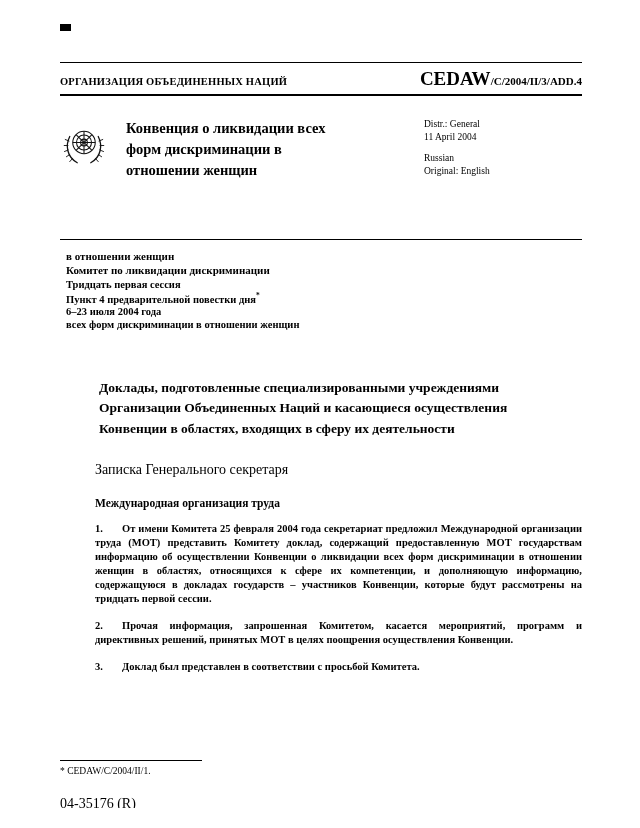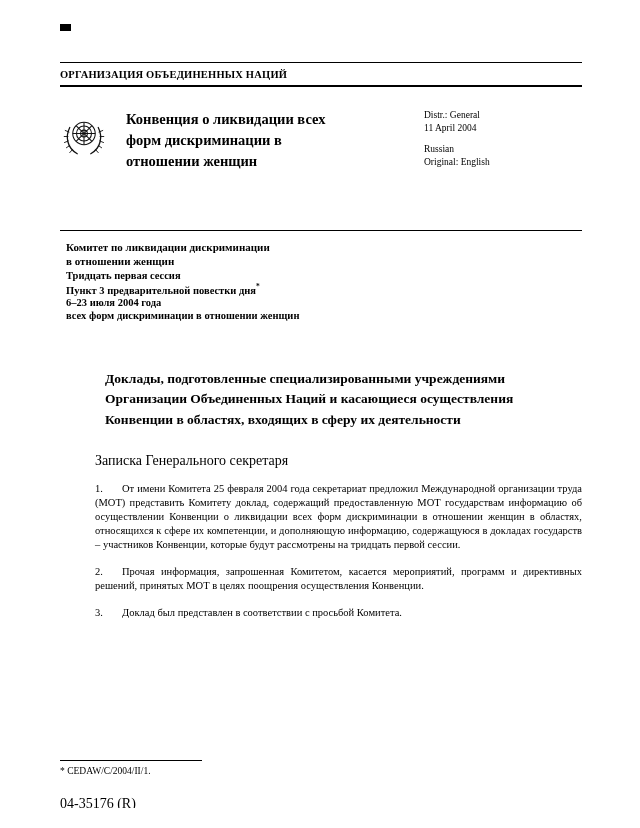--- a/index.html
+++ b/index.html
@@ -41,45 +41,47 @@
     margin-top: 10px;
     padding-left: 6px;
     font-weight: bold;
     font-size: 10.5px;
     line-height: 1.25;
   }
   .committee .big { font-size: 11px; }
   .committee sup { font-size: 7.5px; }
 
   .main { margin: 46px 0 0 35px; }
-  .main-heading { margin: 10px; font-size: 13.5px; font-weight: bold; line-height: 1.55; }
+  .main-heading { margin: 4px; font-size: 13.5px; font-weight: bold; line-height: 1.55; }
   .subheading { margin: 22px 0 0 0; font-size: 14px; }
   .addendum { margin: 15px 0 0 0; font-size: 10.5px; }
   .section-heading { margin: 19px 0 0 0; font-size: 11.5px; font-weight: bold; }
   .para {
     margin: 13px 0 0 0;
     font-size: 10.5px;
     line-height: 1.33;
     text-align: justify;
+    font-weight: bold;
   }
   .para .pn { display: inline-block; width: 27px; }
 
   .footnote-area { position: absolute; left: 60px; top: 760px; font-size: 9.5px; }
   .fn-rule { width: 142px; border-top: 1px solid #000; margin-bottom: 5px; }
   .docnum { position: absolute; left: 60px; top: 796px; font-size: 14px; }
 </style>
 </head>
 <body>
 
 <div class="page">
 
   <div class="corner-mark"></div>
 
   <header class="masthead">
     <div class="org-name">ОРГАНИЗАЦИЯ ОБЪЕДИНЕННЫХ НАЦИЙ</div>
+    <div class="doc-symbol"><span class="sym-big">CEDAW</span><span class="sym-rest">/C/2004/II/3/ADD.4</span></div>
   </header>
 
   <section class="title-block">
     <div class="emblem">
       <svg viewBox="0 0 64 64" width="48" height="58" aria-hidden="true">
         <g fill="none" stroke="#111" stroke-width="1.4">
           <circle cx="32" cy="26" r="15"></circle>
           <circle cx="32" cy="26" r="10"></circle>
           <circle cx="32" cy="26" r="4.5"></circle>
           <line x1="17" y1="26" x2="47" y2="26"></line>
@@ -103,31 +105,32 @@
       <div>11 April 2004</div>
       <div class="distr-gap"></div>
       <div>Russian</div>
       <div>Original: English</div>
     </div>
   </section>
 
   <hr class="rule">
 
   <section class="committee">
+    <div class="big">в отношении женщин</div>
     <div class="big">Комитет по ликвидации дискриминации</div>
-    <div class="big">в отношении женщин</div>
     <div>Тридцать первая сессия</div>
-    <div><span>Пункт 3 предварительной повестки дня</span><sup>*</sup></div>
+    <div><span>Пункт 4 предварительной повестки дня</span><sup>*</sup></div>
     <div>6–23 июля 2004 года</div>
     <div>всех форм дискриминации в отношении женщин</div>
   </section>
 
   <section class="main">
     <h1 class="main-heading">Доклады, подготовленные специализированными учреждениями Организации Объединенных Наций и касающиеся осуществления Конвенции в областях, входящих в сферу их деятельности</h1>
     <p class="subheading">Записка Генерального секретаря</p>
+    <h2 class="section-heading">Международная организация труда</h2>
 
     <p class="para"><span class="pn">1.</span><span>От имени Комитета 25 февраля 2004 года секретариат предложил Международной организации труда (МОТ) представить Комитету доклад, содержащий предоставленную МОТ государствам информацию об осуществлении Конвенции о ликвидации всех форм дискриминации в отношении женщин в областях, относящихся к сфере их компетенции, и дополняющую информацию, содержащуюся в докладах государств – участников Конвенции, которые будут рассмотрены на тридцать первой сессии.</span></p>
     <p class="para"><span class="pn">2.</span><span>Прочая информация, запрошенная Комитетом, касается мероприятий, программ и директивных решений, принятых МОТ в целях поощрения осуществления Конвенции.</span></p>
     <p class="para"><span class="pn">3.</span><span>Доклад был представлен в соответствии с просьбой Комитета.</span></p>
   </section>
 
   <div class="footnote-area">
     <div class="fn-rule"></div>
     <div>* CEDAW/C/2004/II/1.</div>
   </div>

